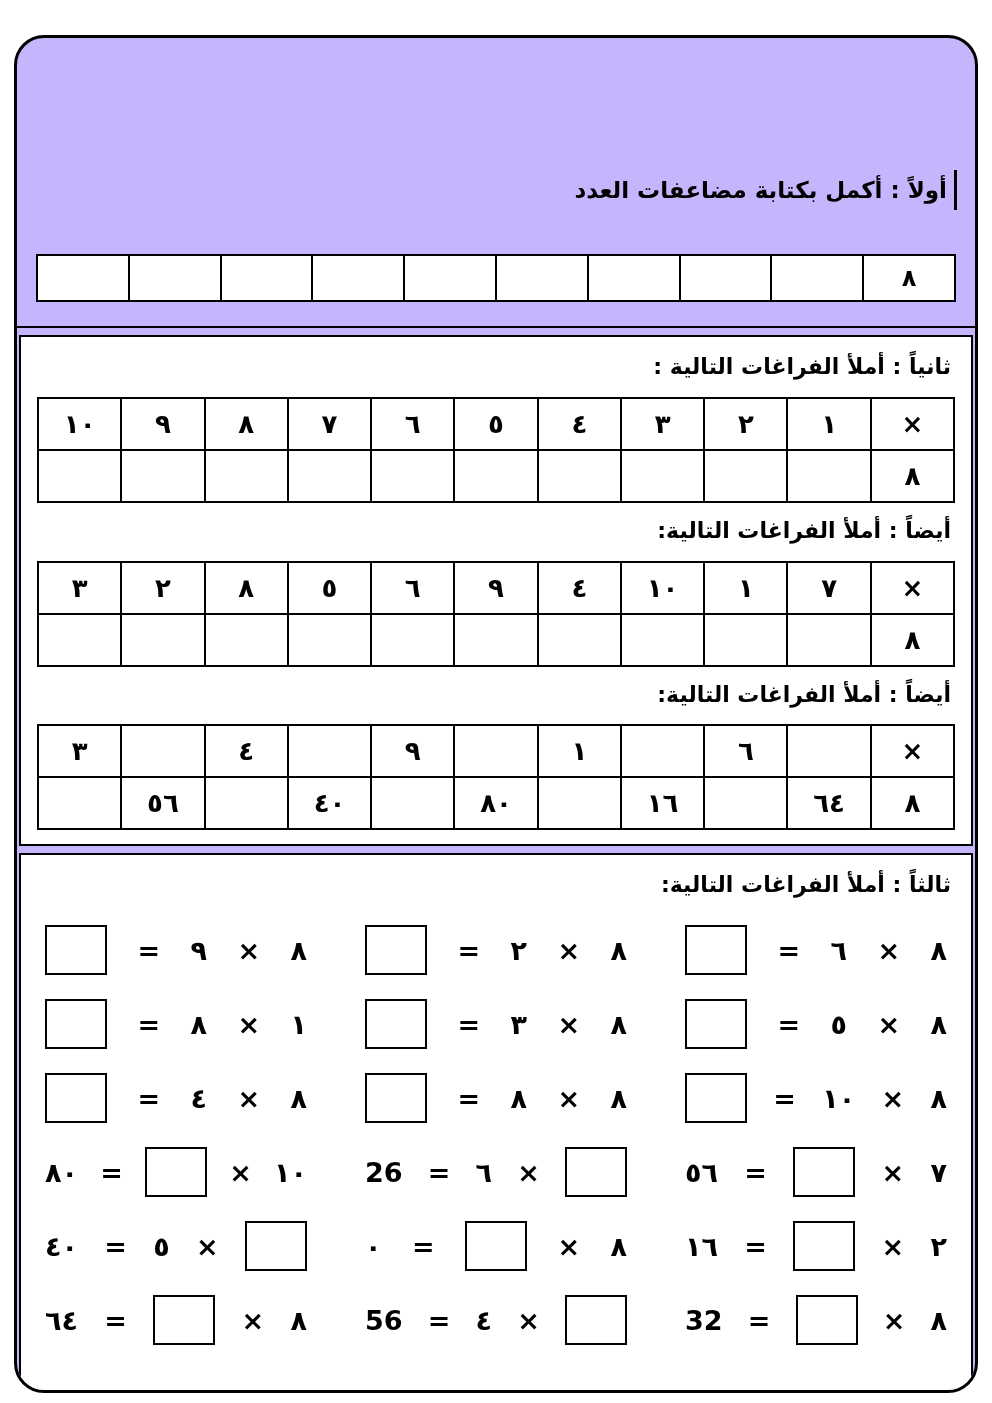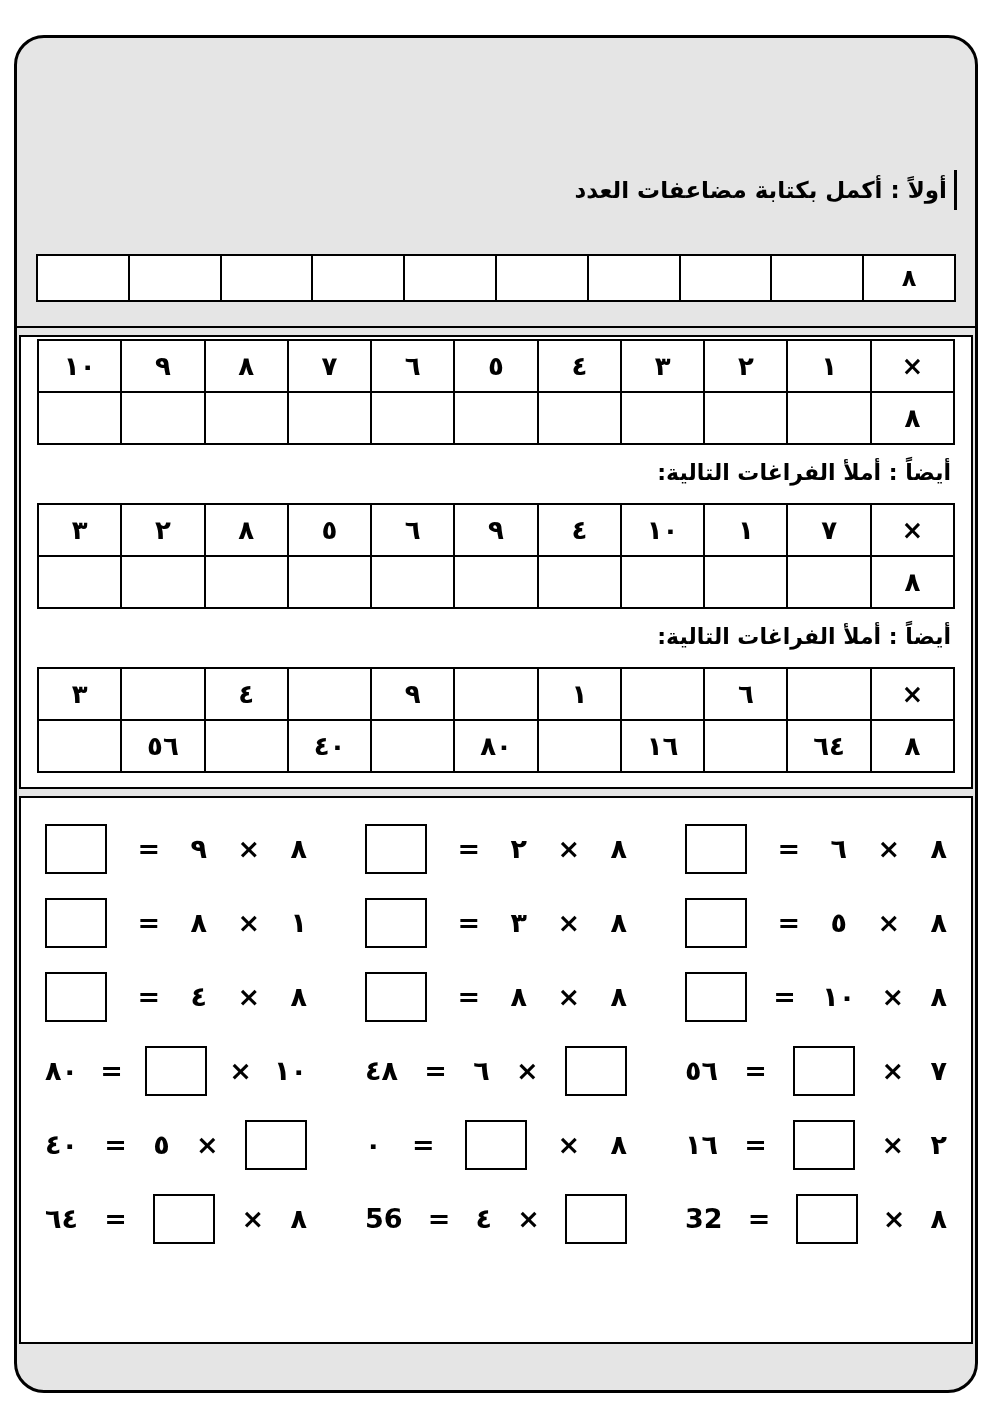--- a/index.html
+++ b/index.html
@@ -86,21 +86,21 @@
     width: 58px;
     height: 46px;
     background: #fff;
     border: 2px solid #000;
     flex: 0 0 auto;
   }
 </style>
 </head>
 <body>
 
-<div class="frame" style="background-color: #e5e5e5;">
+<div class="frame" style="background-color: #c4b5fd;">
 
   <div class="title1-wrap">
     <span class="cursor-bar"></span>
     <span class="title1">أولاً : أكمل بكتابة مضاعفات العدد</span>
   </div>
 
   <div class="strip">
       <div class="t-row">
         <div class="t-cell">٨</div>
         <div class="t-cell"></div>
@@ -111,20 +111,21 @@
         <div class="t-cell"></div>
         <div class="t-cell"></div>
         <div class="t-cell"></div>
         <div class="t-cell"></div>
       </div>
     </div>
 
   <div class="divider"></div>
 
   <div class="panel panel2">
+    <div class="label">ثانياً : أملأ الفراغات التالية :</div>
     <div class="fill-table">
         <div class="t-row">
           <div class="t-cell">×</div>
           <div class="t-cell">١</div>
           <div class="t-cell">٢</div>
           <div class="t-cell">٣</div>
           <div class="t-cell">٤</div>
           <div class="t-cell">٥</div>
           <div class="t-cell">٦</div>
           <div class="t-cell">٧</div>
@@ -200,20 +201,21 @@
           <div class="t-cell"></div>
           <div class="t-cell">٤٠</div>
           <div class="t-cell"></div>
           <div class="t-cell">٥٦</div>
           <div class="t-cell"></div>
         </div>
       </div>
   </div>
 
   <div class="panel panel3">
+    <div class="label">ثالثاً : أملأ الفراغات التالية:</div>
     <div class="eq-grid">
         <div class="eq">
           <span class="tok">٨</span>
           <span class="tok">×</span>
           <span class="tok">٦</span>
           <span class="tok">=</span>
           <div class="eq-box"></div>
         </div>
         <div class="eq">
           <span class="tok">٨</span>
@@ -276,21 +278,21 @@
           <span class="tok">×</span>
           <div class="eq-box"></div>
           <span class="tok">=</span>
           <span class="tok">٥٦</span>
         </div>
         <div class="eq">
           <div class="eq-box"></div>
           <span class="tok">×</span>
           <span class="tok">٦</span>
           <span class="tok">=</span>
-          <span class="tok">٤٨</span>
+          <span class="tok">26</span>
         </div>
         <div class="eq">
           <span class="tok">١٠</span>
           <span class="tok">×</span>
           <div class="eq-box"></div>
           <span class="tok">=</span>
           <span class="tok">٨٠</span>
         </div>
         <div class="eq">
           <span class="tok">٢</span>

